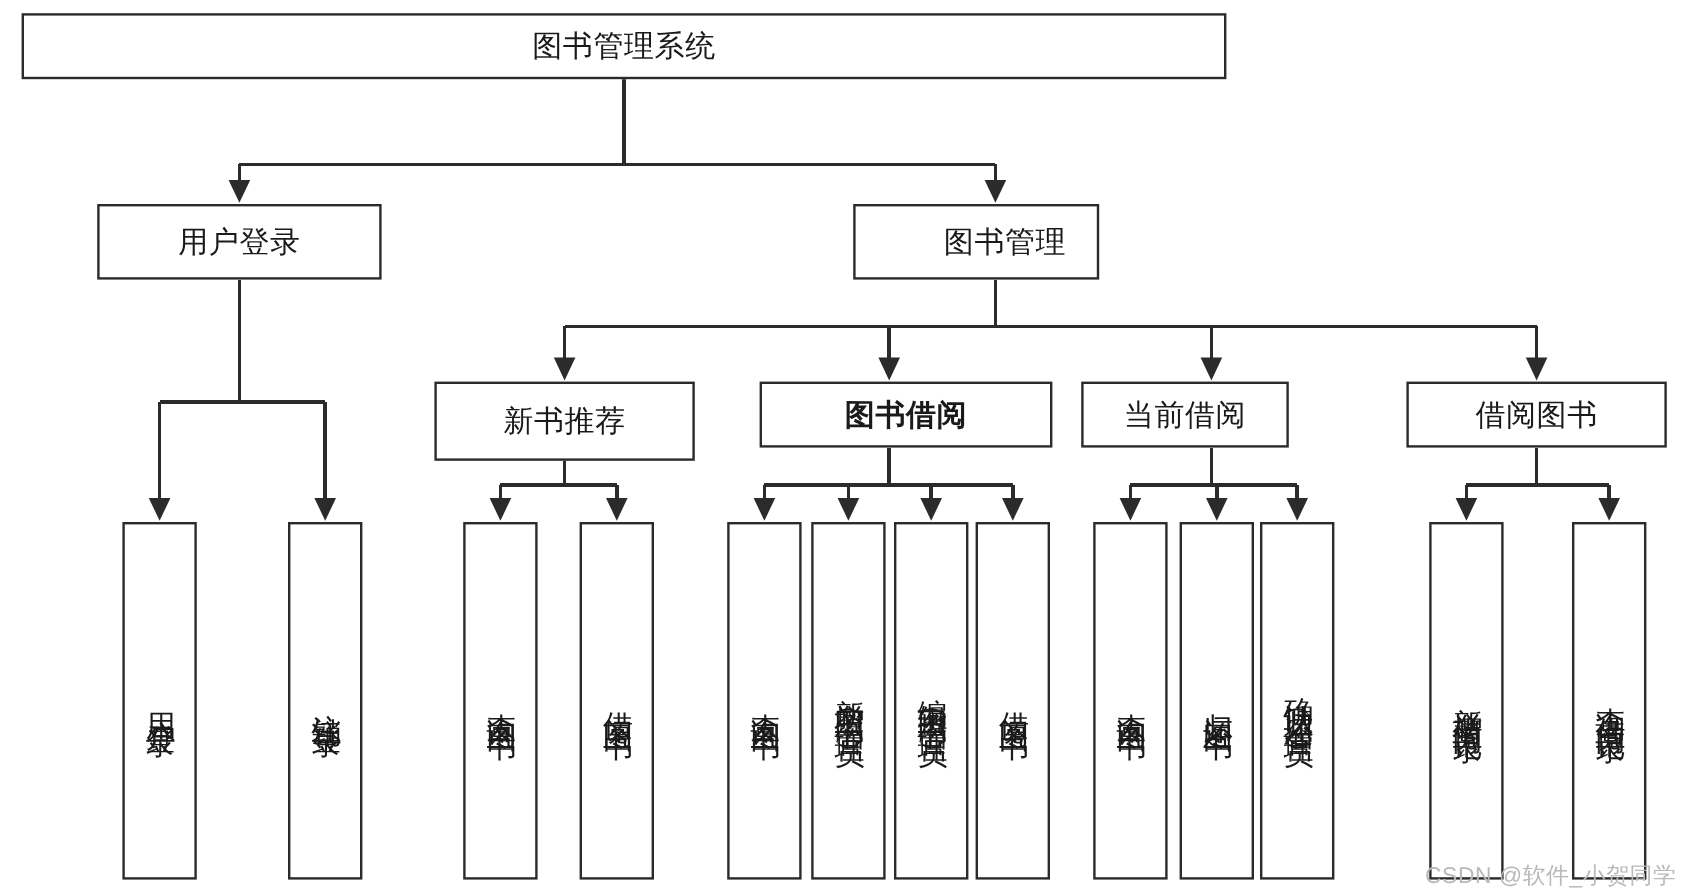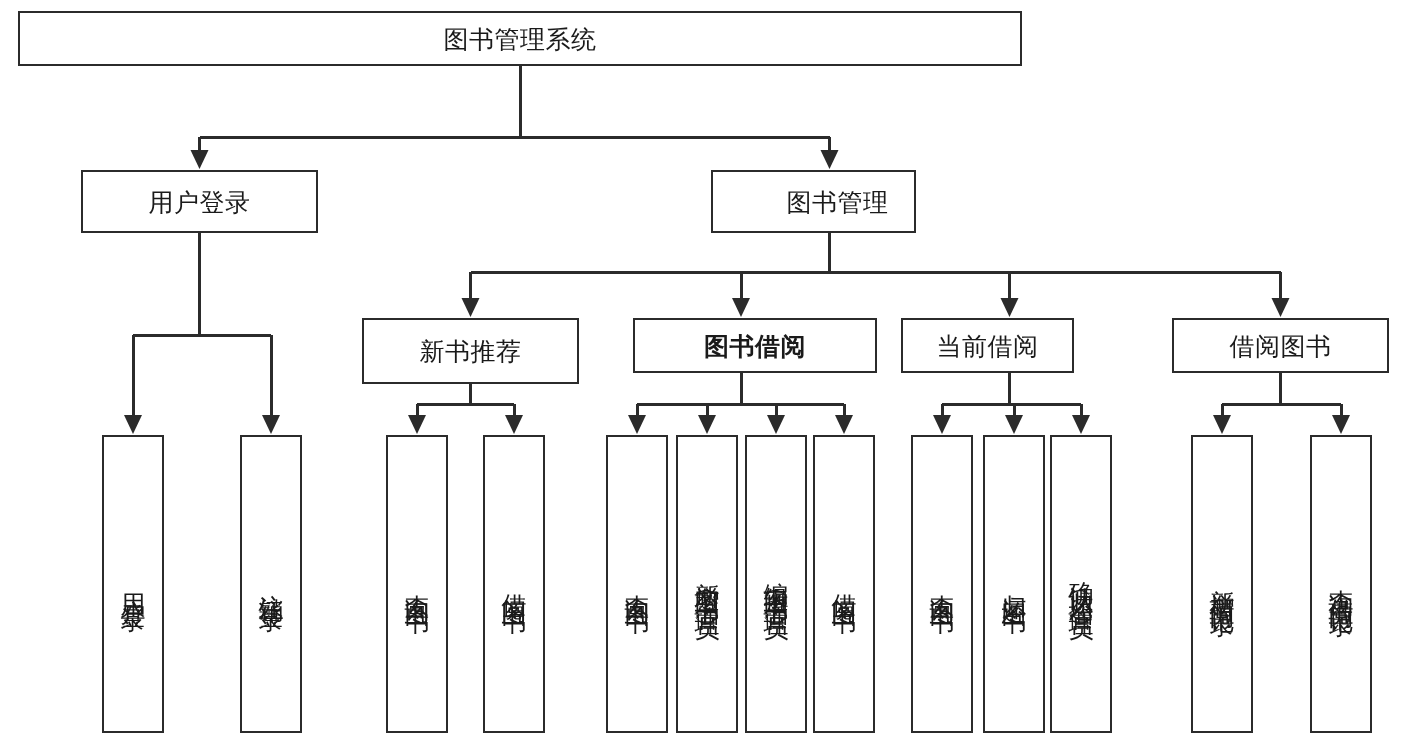--- a/index.html
+++ b/index.html
@@ -185,13 +185,14 @@
       <div class="node vert" style="left: 1050px; top: 435px; width: 62px; height: 298px;">
         <span class="node-label">确认归还（管理员）</span>
       </div>
       <div class="node vert" style="left: 1191px; top: 435px; width: 62px; height: 298px;">
         <span class="node-label">新增借阅记录</span>
       </div>
       <div class="node vert" style="left: 1310px; top: 435px; width: 62px; height: 298px;">
         <span class="node-label">查询借阅记录</span>
       </div>
     </div>
+  <div class="watermark">CSDN @软件_小贺同学</div>
 </div>
 
 </body></html>

